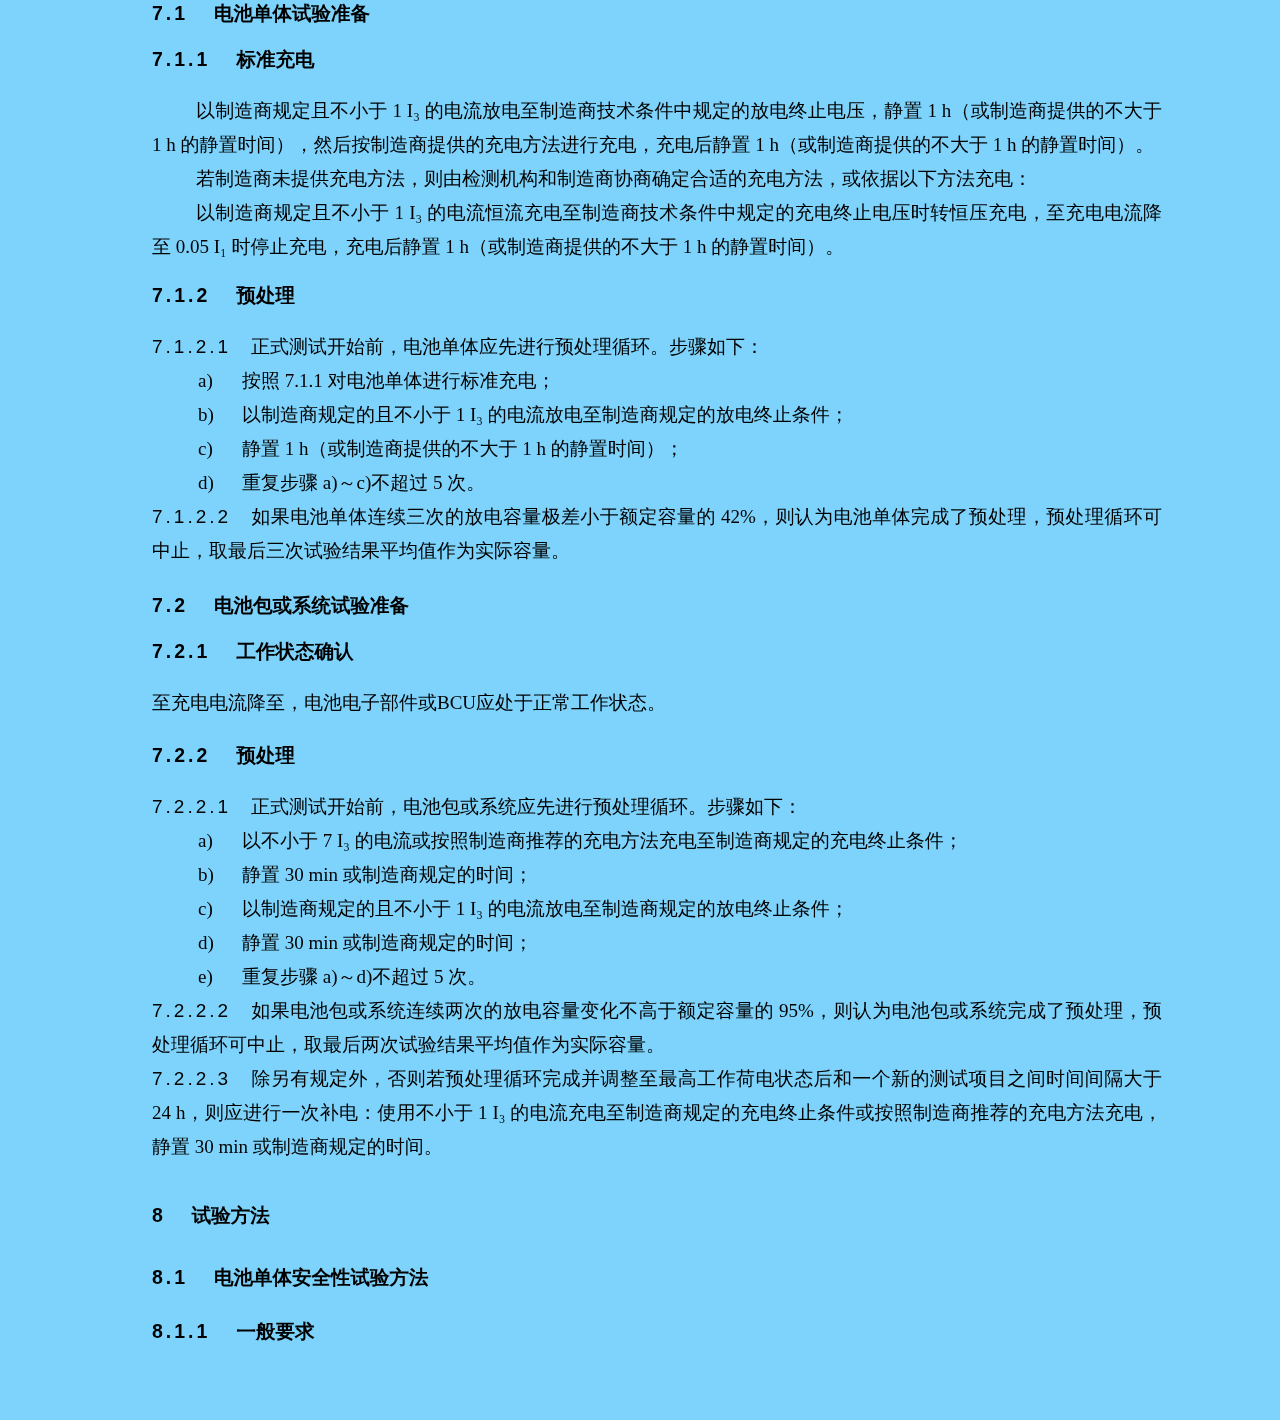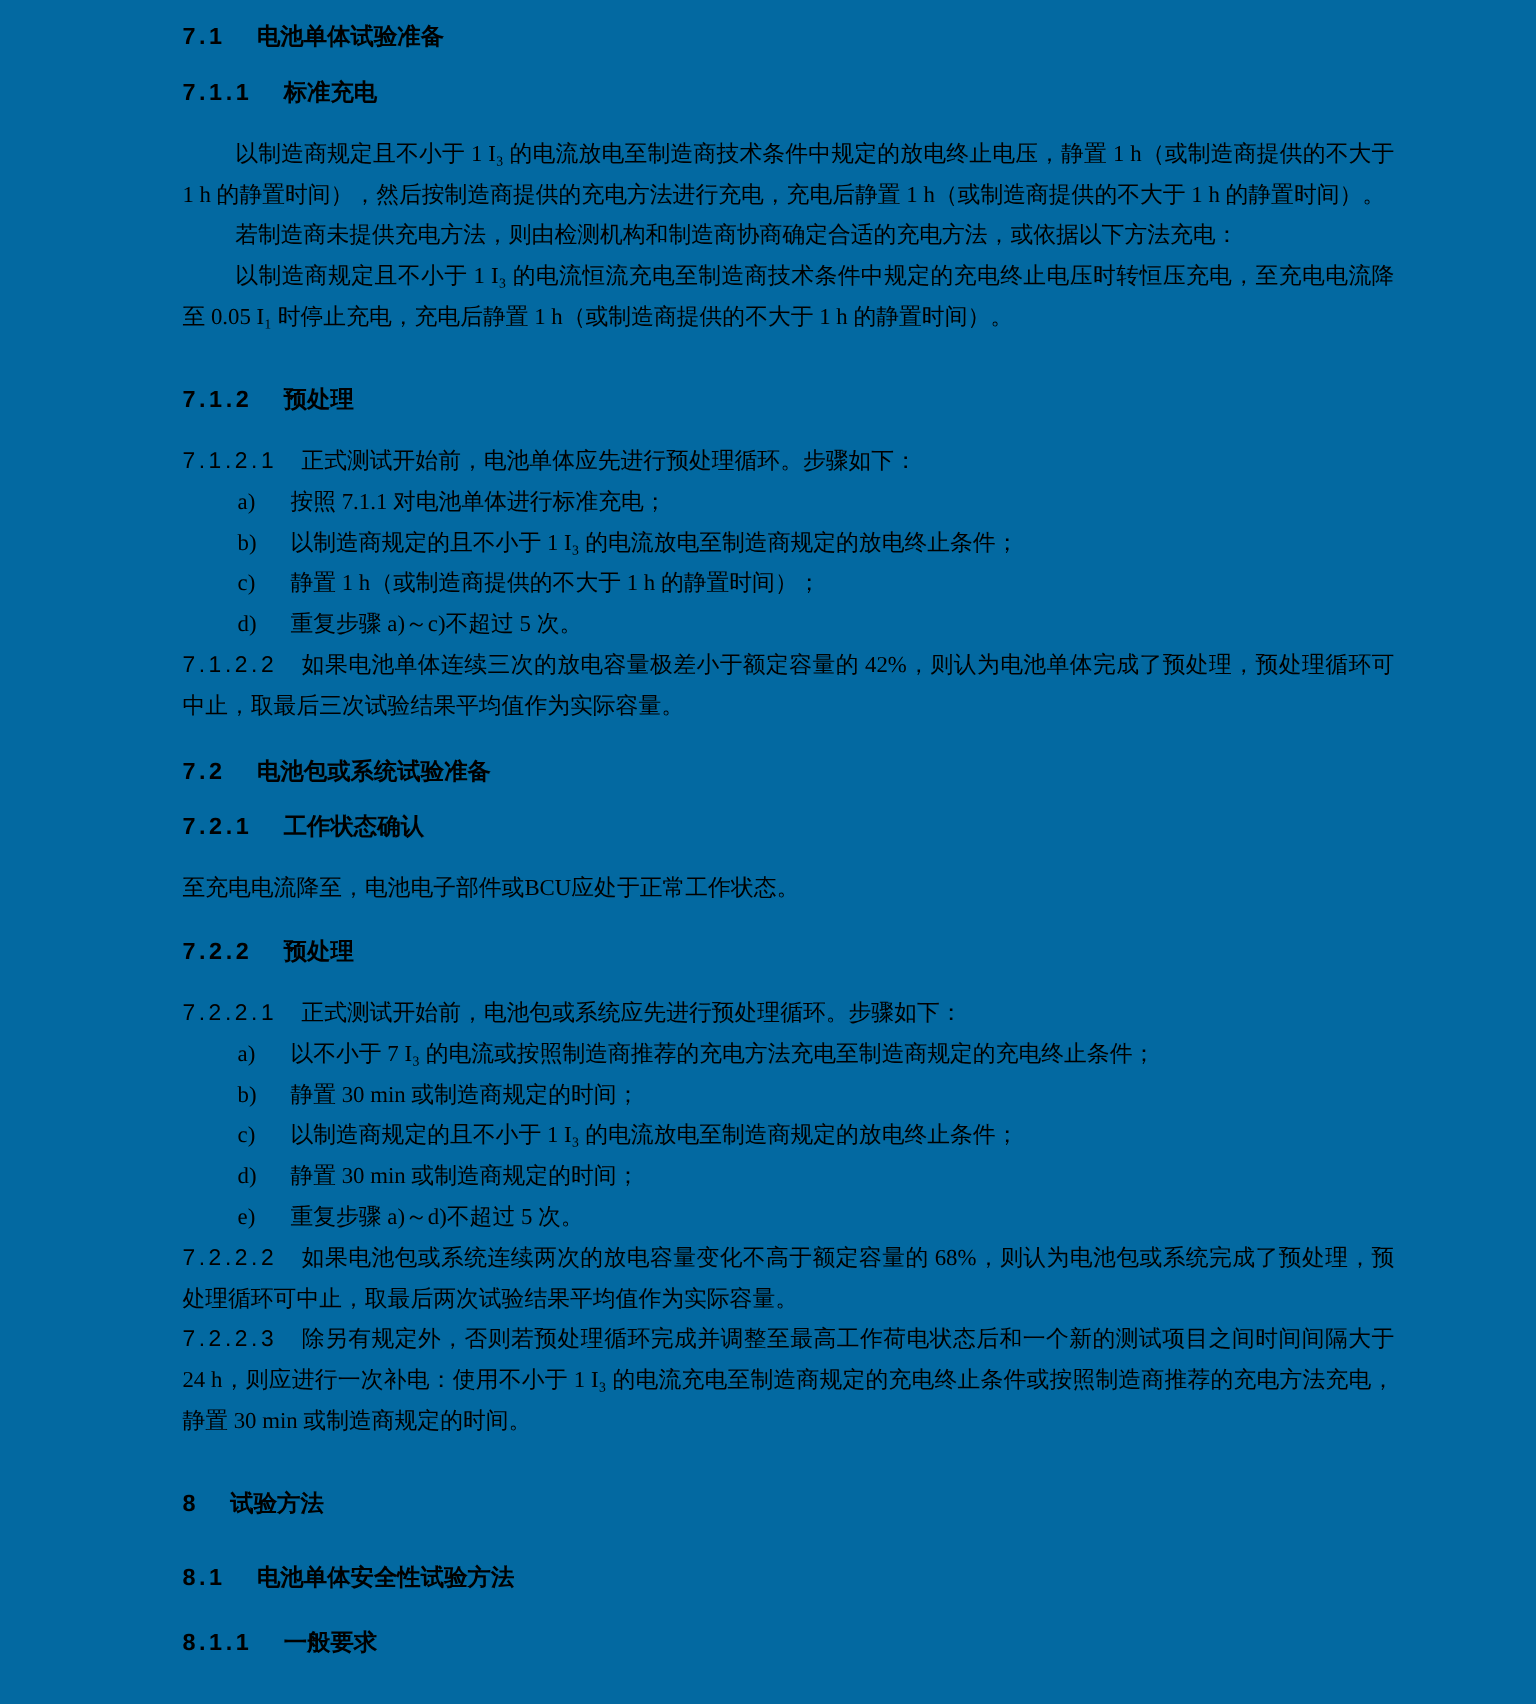--- a/index.html
+++ b/index.html
@@ -5,22 +5,22 @@
   html, body {
     margin: 0;
     padding: 0;
     background: #ffffff;
     color: #000000;
   }
   .page {
     box-sizing: border-box;
     width: 1280px;
     height: 1420px;
-    padding: 20px 118px 0 152px;
-    background: #0369a1;
+    padding: 2px 118px 0 152px;
+    background: #7dd3fc;
     font-family: "Liberation Serif", serif;
     font-size: 19px;
     line-height: 34px;
     overflow: hidden;
   }
   .heading {
     font-family: "Liberation Sans", sans-serif;
     font-weight: bold;
     font-size: 19.5px;
     line-height: 22px;
@@ -43,21 +43,21 @@
   p.indent { text-indent: 44px; }
   .li {
     display: flex;
     margin-left: 46px;
     text-align: justify;
   }
   .li .marker { flex: 0 0 44px; }
   .li .li-text { flex: 1 1 auto; }
   .mt24 { margin-top: 24px; }
   .mt26 { margin-top: 26px; }
-  .mt28 { margin-top: 40px; }
+  .mt28 { margin-top: 20px; }
   .mt32 { margin-top: 32px; }
   .mt40 { margin-top: 40px; }
 </style>
 </head>
 <body>
 
 <div class="page">
 
   <h2 class="heading"><span class="num">7.1</span><span class="title">电池单体试验准备</span></h2>
 
@@ -114,21 +114,21 @@
     </div>
   <div class="li">
       <span class="marker">d)</span>
       <span class="li-text">静置 30 min 或制造商规定的时间；</span>
     </div>
   <div class="li">
       <span class="marker">e)</span>
       <span class="li-text">重复步骤 a)～d)不超过 5 次。</span>
     </div>
 
-  <p><span class="clause-num">7.2.2.2</span><span>如果电池包或系统连续两次的放电容量变化不高于额定容量的 68%，则认为电池包或系统完成了预处理，预处理循环可中止，取最后两次试验结果平均值作为实际容量。</span></p>
+  <p><span class="clause-num">7.2.2.2</span><span>如果电池包或系统连续两次的放电容量变化不高于额定容量的 95%，则认为电池包或系统完成了预处理，预处理循环可中止，取最后两次试验结果平均值作为实际容量。</span></p>
 
   <p><span class="clause-num">7.2.2.3</span><span>除另有规定外，否则若预处理循环完成并调整至最高工作荷电状态后和一个新的测试项目之间时间间隔大于 24 h，则应进行一次补电：使用不小于 1 I₃ 的电流充电至制造商规定的充电终止条件或按照制造商推荐的充电方法充电，静置 30 min 或制造商规定的时间。</span></p>
 
   <h1 class="heading mt40"><span class="num">8</span><span class="title">试验方法</span></h1>
 
   <h2 class="heading mt40"><span class="num">8.1</span><span class="title">电池单体安全性试验方法</span></h2>
 
   <h3 class="heading mt32"><span class="num">8.1.1</span><span class="title">一般要求</span></h3>
 
 </div>

